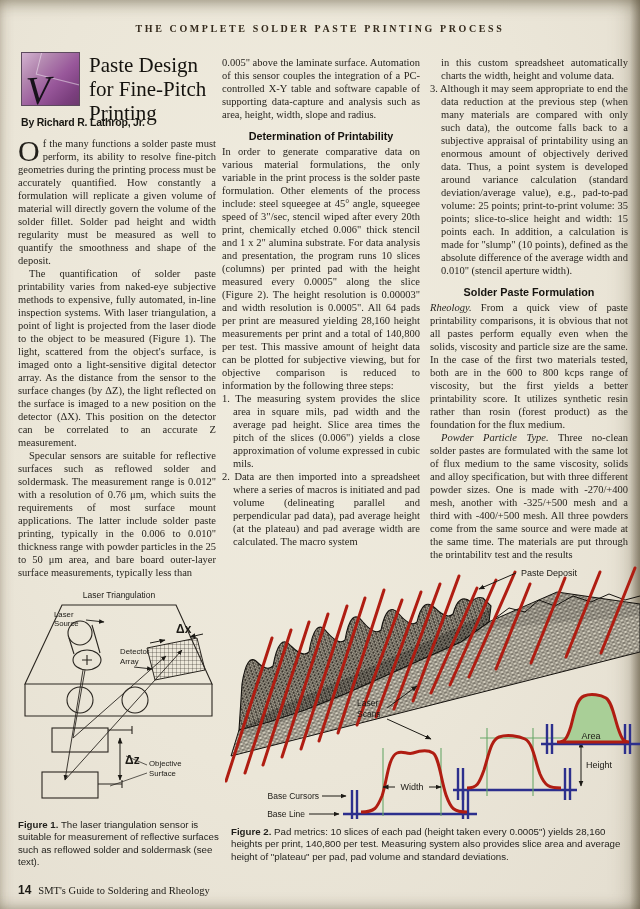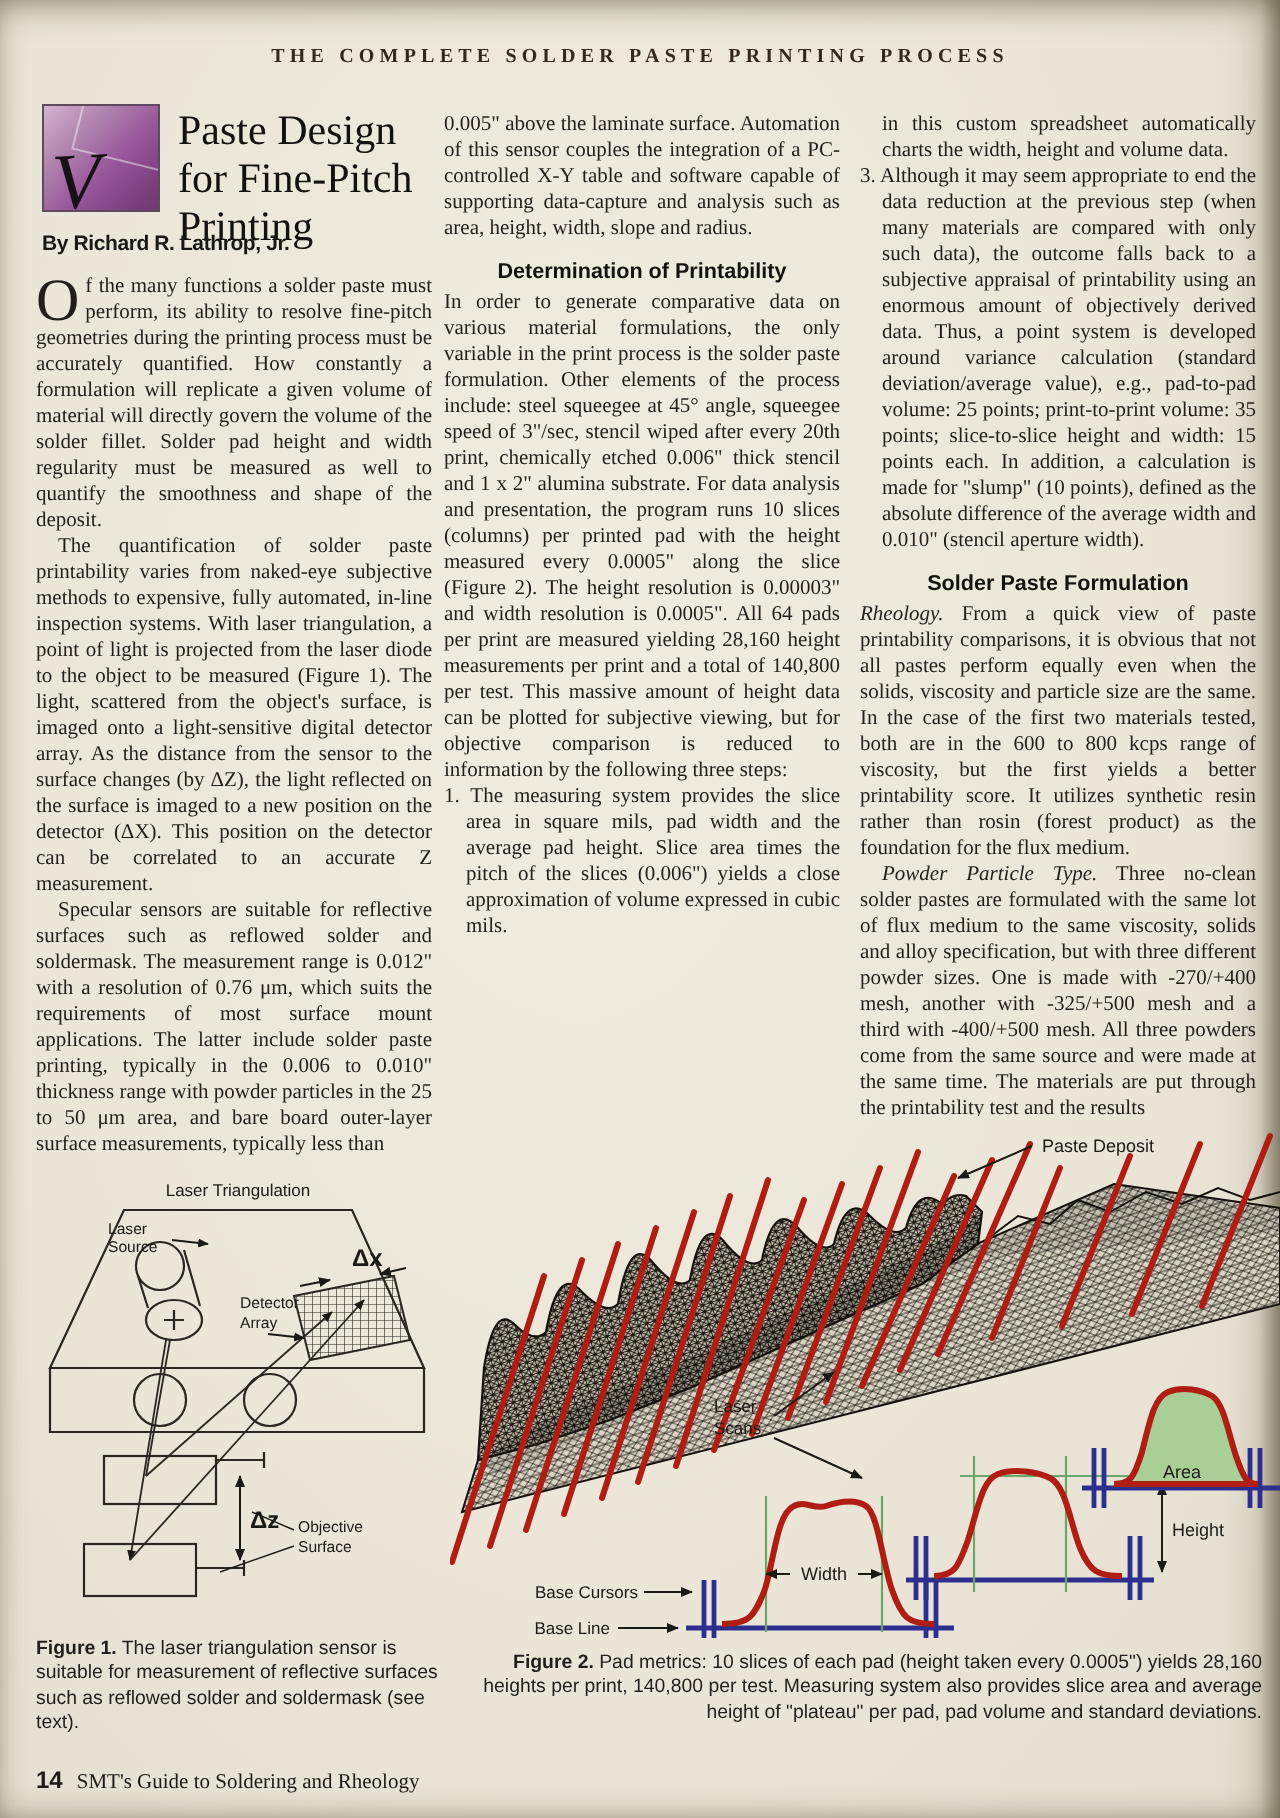--- a/index.html
+++ b/index.html
@@ -42,21 +42,21 @@
   .col p.cont{padding-left:11px;}
   .subhead{font-family:"Liberation Sans",sans-serif;font-weight:bold;font-size:10.8px;
     margin:9px 0 2px;text-align:center;color:#15130f;}
   .dc{float:left;font-size:30px;line-height:24px;padding:2px 3px 0 0;}
   .lead{font-style:italic;}
   .figure1{position:absolute;left:16px;top:588px;}
   .figure2{position:absolute;left:225px;top:556px;}
   .cap{position:absolute;font-family:"Liberation Sans",sans-serif;font-size:9.7px;
     line-height:12.4px;color:#201f1b;text-align:left;}
   #cap1{left:18px;top:819px;width:206px;}
-  #cap2{left:231px;top:826px;width:400px;text-align:right;}
+  #cap2{left:231px;top:826px;width:400px;}
   .cap b{font-weight:bold;}
   .footer{position:absolute;left:18px;top:883px;font-size:10.5px;color:#1c1a15;}
   .footer .num{font-family:Liberation Sans, sans-serif;font-weight:bold;font-size:12px;margin-right:7px;}
   svg text{font-family:"Liberation Sans",sans-serif;fill:#1c1a15;}
 </style>
 </head>
 <body>
 
 <div class="page">
   <div class="edge-right"></div>
@@ -76,20 +76,21 @@
     <p><span class="dc">O</span><span>f the many functions a solder paste must perform, its ability to resolve fine-pitch geometries during the printing process must be accurately quantified. How constantly a formulation will replicate a given volume of material will directly govern the volume of the solder fillet. Solder pad height and width regularity must be measured as well to quantify the smoothness and shape of the deposit.</span></p>
     <p class="ind">The quantification of solder paste printability varies from naked-eye subjective methods to expensive, fully automated, in-line inspection systems. With laser triangulation, a point of light is projected from the laser diode to the object to be measured (Figure 1). The light, scattered from the object's surface, is imaged onto a light-sensitive digital detector array. As the distance from the sensor to the surface changes (by ΔZ), the light reflected on the surface is imaged to a new position on the detector (ΔX). This position on the detector can be correlated to an accurate Z measurement.</p>
     <p class="ind">Specular sensors are suitable for reflective surfaces such as reflowed solder and soldermask. The measurement range is 0.012" with a resolution of 0.76 μm, which suits the requirements of most surface mount applications. The latter include solder paste printing, typically in the 0.006 to 0.010" thickness range with powder particles in the 25 to 50 μm area, and bare board outer-layer surface measurements, typically less than</p>
   </div>
 
   <div class="col" id="col2">
     <p>0.005" above the laminate surface. Automation of this sensor couples the integration of a PC-controlled X-Y table and software capable of supporting data-capture and analysis such as area, height, width, slope and radius.</p>
     <div class="subhead">Determination of Printability</div>
     <p>In order to generate comparative data on various material formulations, the only variable in the print process is the solder paste formulation. Other elements of the process include: steel squeegee at 45° angle, squeegee speed of 3"/sec, stencil wiped after every 20th print, chemically etched 0.006" thick stencil and 1 x 2" alumina substrate. For data analysis and presentation, the program runs 10 slices (columns) per printed pad with the height measured every 0.0005" along the slice (Figure 2). The height resolution is 0.00003" and width resolution is 0.0005". All 64 pads per print are measured yielding 28,160 height measurements per print and a total of 140,800 per test. This massive amount of height data can be plotted for subjective viewing, but for objective comparison is reduced to information by the following three steps:</p>
     <p class="hang">1. The measuring system provides the slice area in square mils, pad width and the average pad height. Slice area times the pitch of the slices (0.006") yields a close approximation of volume expressed in cubic mils.</p>
+    <p class="hang">2. Data are then imported into a spreadsheet where a series of macros is initiated and pad volume (delineating parallel and perpendicular pad data), pad average height (at the plateau) and pad average width are calculated. The macro system</p>
   </div>
 
   <div class="col" id="col3">
     <p class="cont">in this custom spreadsheet automatically charts the width, height and volume data.</p>
     <p class="hang">3. Although it may seem appropriate to end the data reduction at the previous step (when many materials are compared with only such data), the outcome falls back to a subjective appraisal of printability using an enormous amount of objectively derived data. Thus, a point system is developed around variance calculation (standard deviation/average value), e.g., pad-to-pad volume: 25 points; print-to-print volume: 35 points; slice-to-slice height and width: 15 points each. In addition, a calculation is made for "slump" (10 points), defined as the absolute difference of the average width and 0.010" (stencil aperture width).</p>
     <div class="subhead">Solder Paste Formulation</div>
     <p><span class="lead">Rheology.</span><span> From a quick view of paste printability comparisons, it is obvious that not all pastes perform equally even when the solids, viscosity and particle size are the same. In the case of the first two materials tested, both are in the 600 to 800 kcps range of viscosity, but the first yields a better printability score. It utilizes synthetic resin rather than rosin (forest product) as the foundation for the flux medium.</span></p>
     <p class="ind"><span class="lead">Powder Particle Type.</span><span> Three no-clean solder pastes are formulated with the same lot of flux medium to the same viscosity, solids and alloy specification, but with three different powder sizes. One is made with -270/+400 mesh, another with -325/+500 mesh and a third with -400/+500 mesh. All three powders come from the same source and were made at the same time. The materials are put through the printability test and the results</span></p>
   </div>
 

